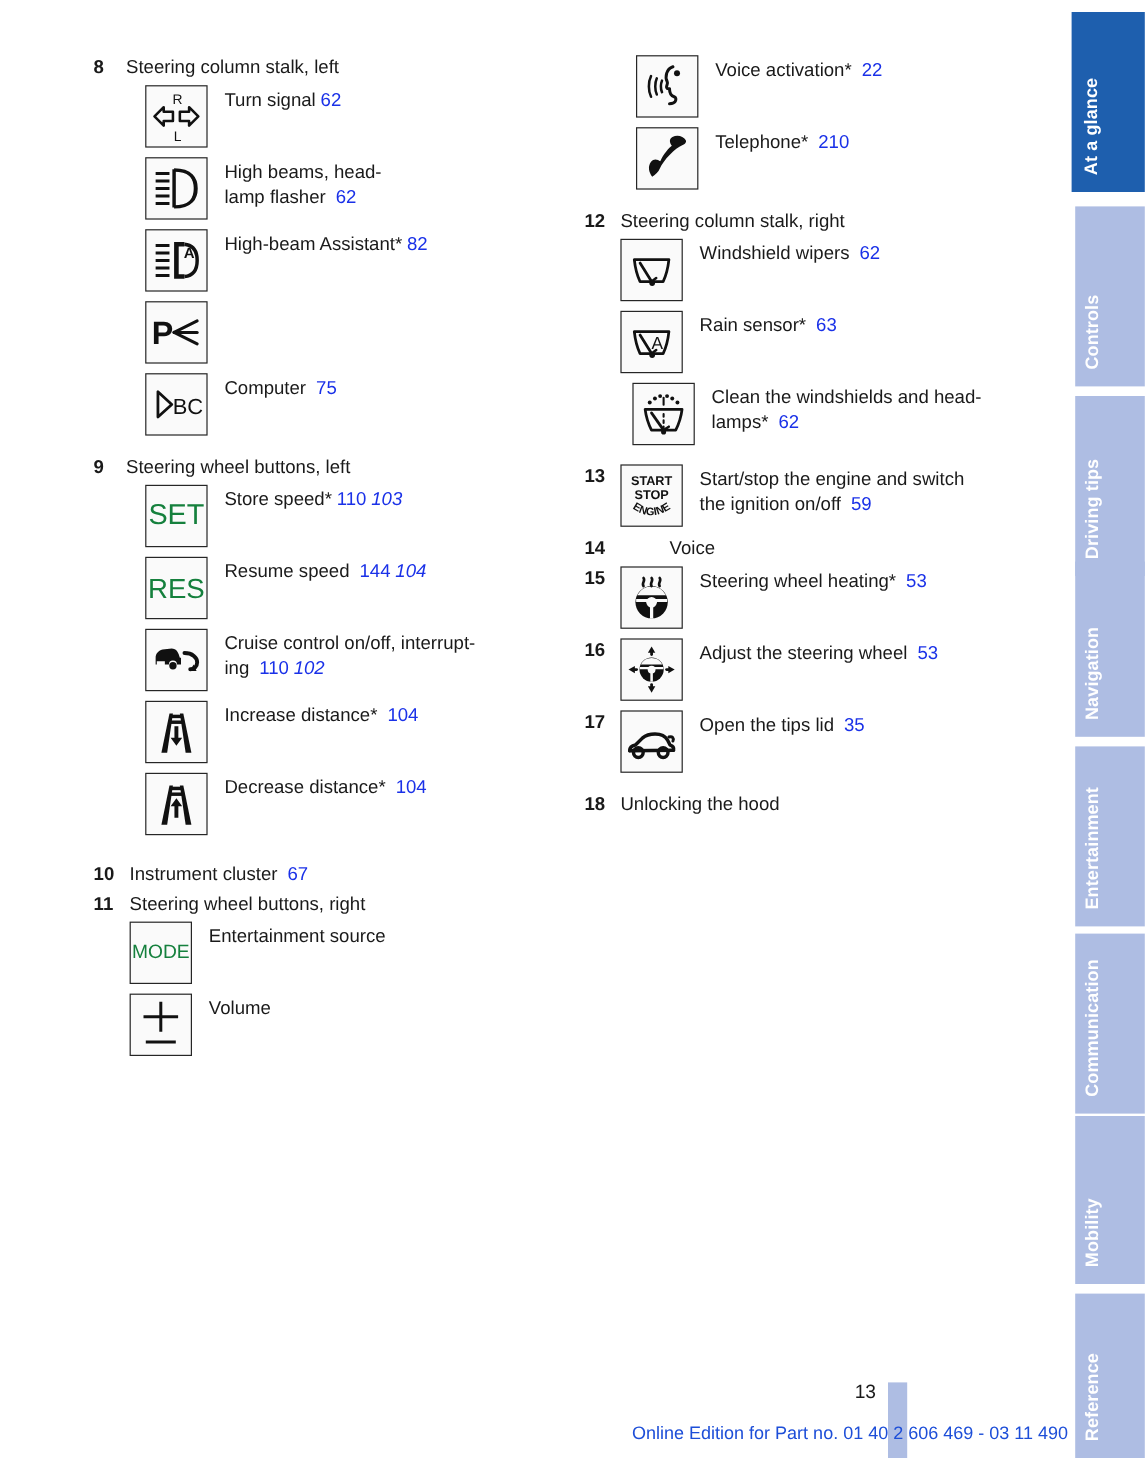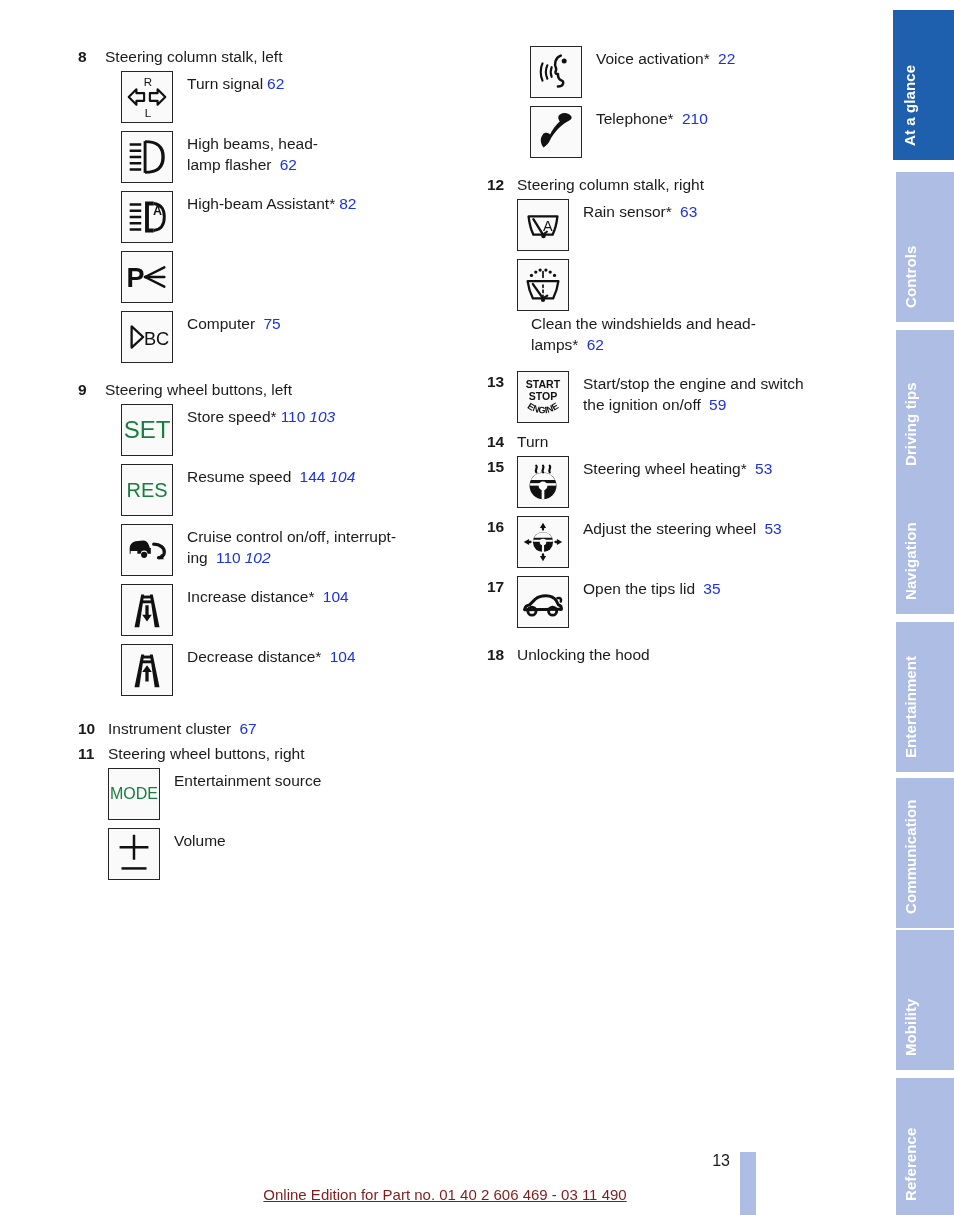--- a/index.html
+++ b/index.html
@@ -124,24 +124,23 @@
   #pagemark {
     position: absolute;
     left: 740px; top: 1152px;
     width: 16px; height: 63px;
     background: #aebde3;
   }
   #edition {
     position: absolute;
     left: 0; top: 1186px;
     width: 890px;
-    text-align: center;
+    text-align: right;
     font-size: 15px;
-    color: #7f1d1d;
-    text-decoration: underline;
+    color: #1d4ed8;
   }
 </style>
 </head>
 <body>
 
 <div id="page">
 
   <div class="column" id="col-left">
 
     <div class="group-head">
@@ -240,21 +239,21 @@
       <div class="icon-cell">
         <span class="gtext" style="font-size:24px;letter-spacing:0px;">SET</span>
       </div>
       <div class="rowtext">
         <span class="lbl">Store speed*</span><span class="ref">110</span><span class="ref">103</span>
       </div>
     </div>
 
     <div class="irow indent">
       <div class="icon-cell">
-        <span class="gtext" style="font-size:20px;">RES</span>
+        <span class="gtext" style="font-size:23px;">RES</span>
       </div>
       <div class="rowtext">
         <span class="lbl">Resume speed</span> <span class="ref">144</span><span class="ref">104</span>
       </div>
     </div>
 
     <div class="irow indent">
       <div class="icon-cell">
         <svg viewBox="0 0 52 52" aria-hidden="true">
           <path d="M8 30 L8 24 C8 21 10 18 14 17 L22 16 C25 16 27 18 28 21 L29 24 L30 24 L30 30 L26.5 30 A3.5 3.5 0 0 0 19.5 30 L16 30 L16 27 L9 27 L9 30 Z" fill="#111"></path>
@@ -366,37 +365,50 @@
       </div>
     </div>
 
     <div class="spacer-sm"></div>
 
     <div class="group-head">
       <span class="group-num wide">12</span>
       <span class="group-title">Steering column stalk, right</span>
     </div>
 
+    <div class="irow" style="margin-left:30px;">
+      <div class="icon-cell">
+        <svg viewBox="0 0 52 52" aria-hidden="true">
+          <path d="M11 17 L41 17 C40 26 38 32 36 36 L16 36 C14 32 12 26 11 17 Z" fill="none" stroke="#111" stroke-width="2.4" stroke-linejoin="round"></path>
+          <path d="M16 20 L26 36" stroke="#111" stroke-width="2.4" stroke-linecap="round" fill="none"></path>
+          <path d="M26 36 L30 33" stroke="#111" stroke-width="2.2" stroke-linecap="round" fill="none"></path>
+          <circle cx="26.5" cy="37.5" r="2.4" fill="#111"></circle>
+        </svg>
+      </div>
+      <div class="rowtext">
+        <span class="lbl">Windshield wipers</span> <span class="ref">62</span>
+      </div>
+    </div>
 
     <div class="irow" style="margin-left:30px;">
       <div class="icon-cell">
         <svg viewBox="0 0 52 52" aria-hidden="true">
           <path d="M11 17 L41 17 C40 26 38 32 36 36 L16 36 C14 32 12 26 11 17 Z" fill="none" stroke="#111" stroke-width="2.4" stroke-linejoin="round"></path>
           <path d="M16 20 L26 36" stroke="#111" stroke-width="2.4" stroke-linecap="round" fill="none"></path>
           <path d="M26 36 L30 33" stroke="#111" stroke-width="2.2" stroke-linecap="round" fill="none"></path>
           <circle cx="26.5" cy="37.5" r="2.4" fill="#111"></circle>
           <text x="31" y="32" font-family="Liberation Sans, sans-serif" font-size="15" text-anchor="middle" fill="#111">A</text>
         </svg>
       </div>
       <div class="rowtext">
         <span class="lbl">Rain sensor*</span> <span class="ref">63</span>
       </div>
     </div>
 
-    <div class="irow" style="margin-left:30px;flex-direction:column;">
+    <div class="irow" style="margin-left:40px;">
       <div class="icon-cell">
         <svg viewBox="0 0 52 52" aria-hidden="true">
           <path d="M10 22 L42 22 C41 30 38.5 36 36.5 40 L15.5 40 C13.5 36 11 30 10 22 Z" fill="none" stroke="#111" stroke-width="2.4" stroke-linejoin="round"></path>
           <path d="M15.5 25 L26 40" stroke="#111" stroke-width="2.4" stroke-linecap="round" fill="none"></path>
           <path d="M26 40 L30.5 37" stroke="#111" stroke-width="2.2" stroke-linecap="round" fill="none"></path>
           <circle cx="26" cy="41.5" r="2.2" fill="#111"></circle>
           <g stroke="#111" stroke-width="1.8" stroke-linecap="round" stroke-dasharray="2.4 3">
             <line x1="26" y1="26" x2="26" y2="38"></line>
           </g>
           <g fill="#111">
@@ -427,23 +439,23 @@
           <text font-family="Liberation Sans, sans-serif" font-size="9.5" font-weight="bold" fill="#111">
             <textPath href="#arcEng" startOffset="50%" text-anchor="middle">ENGINE</textPath>
           </text>
         </svg>
       </div>
       <div class="rowtext">
         <span class="lbl">Start/stop the engine and switch<br>the ignition on/off</span> <span class="ref">59</span>
       </div>
     </div>
 
-    <div class="plainrow" style="margin-top:6px;">
+    <div class="plainrow" style="margin-top:6px;gap:41px;">
       <span class="group-num wide">14</span>
-      <span class="group-title">Turn</span>
+      <span class="group-title">Voice</span>
     </div>
 
     <div class="irow">
       <div class="lead wide">15</div>
       <div class="icon-cell">
         <svg viewBox="0 0 52 52" aria-hidden="true">
           <circle cx="26" cy="30" r="14" fill="#111"></circle>
           <path d="M13.5 24 A14 14 0 0 1 38.5 24 Z" fill="#fafafa"></path>
           <circle cx="26" cy="30" r="4.6" fill="#fafafa"></circle>
           <rect x="24.6" y="30" width="2.8" height="14" fill="#fafafa"></rect>

